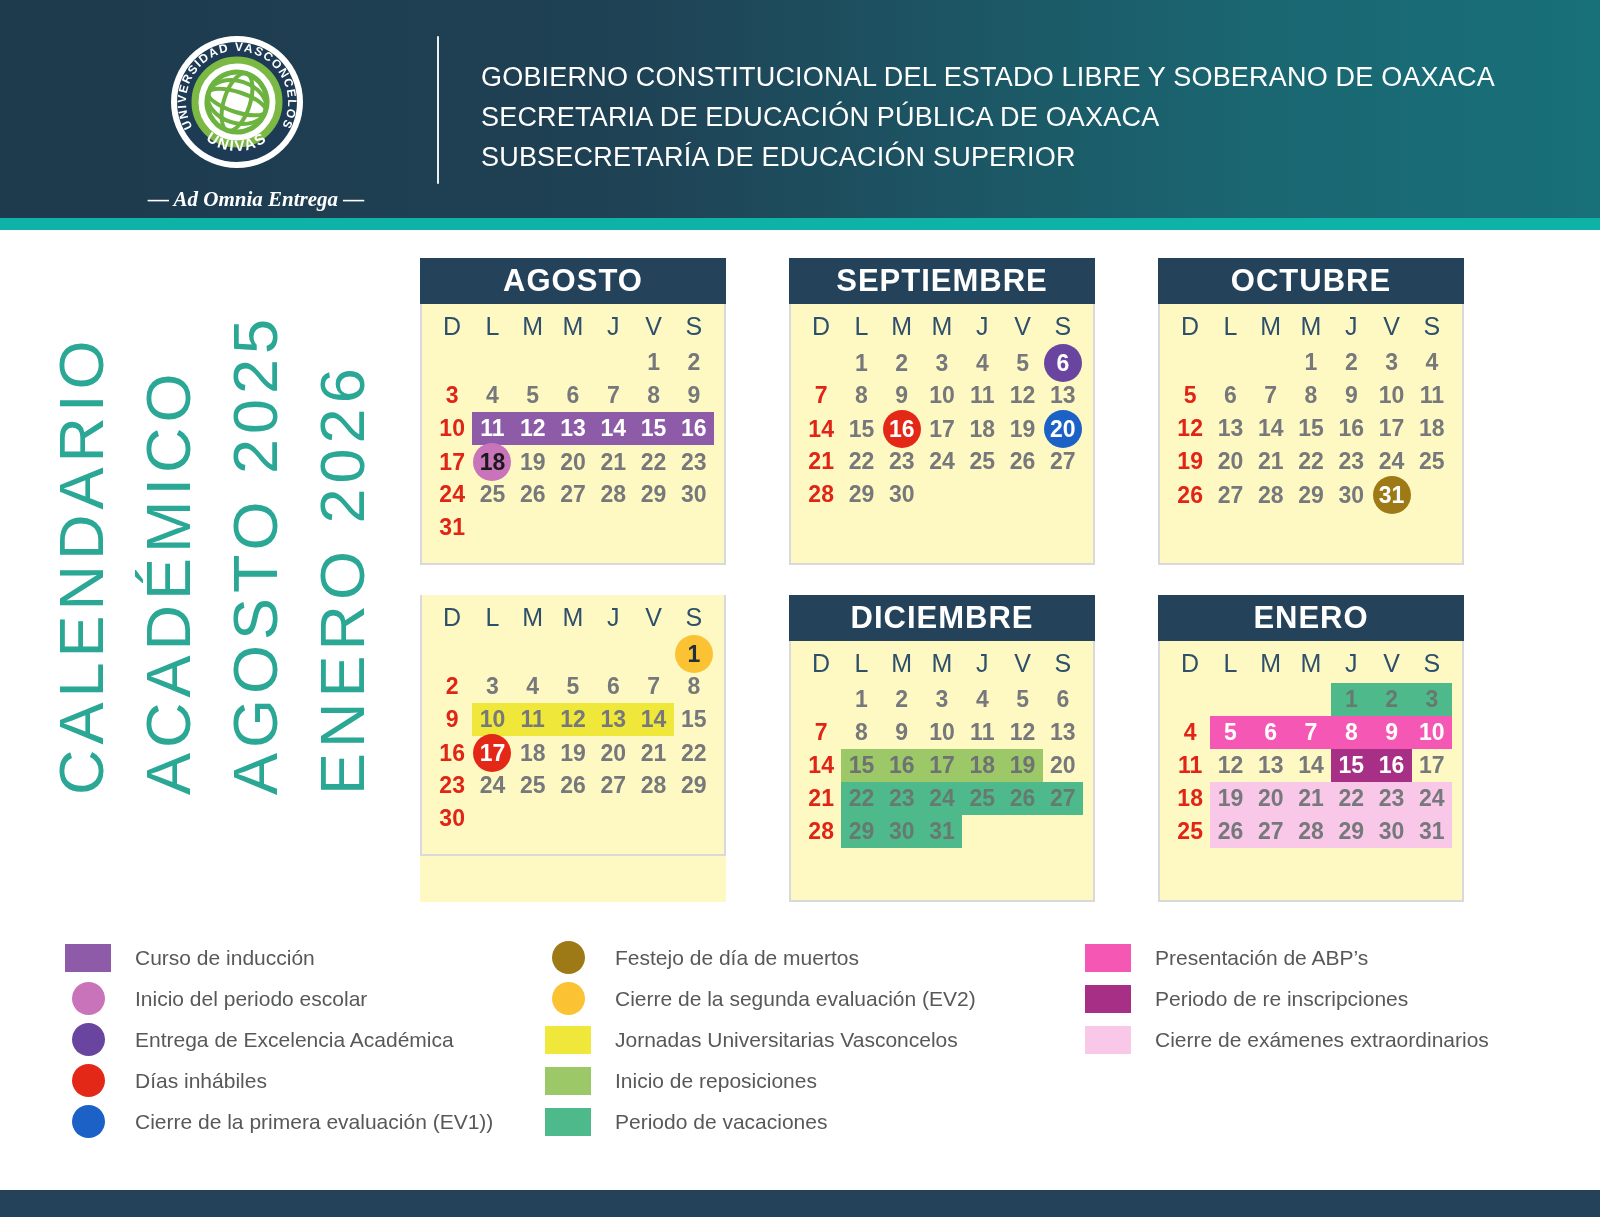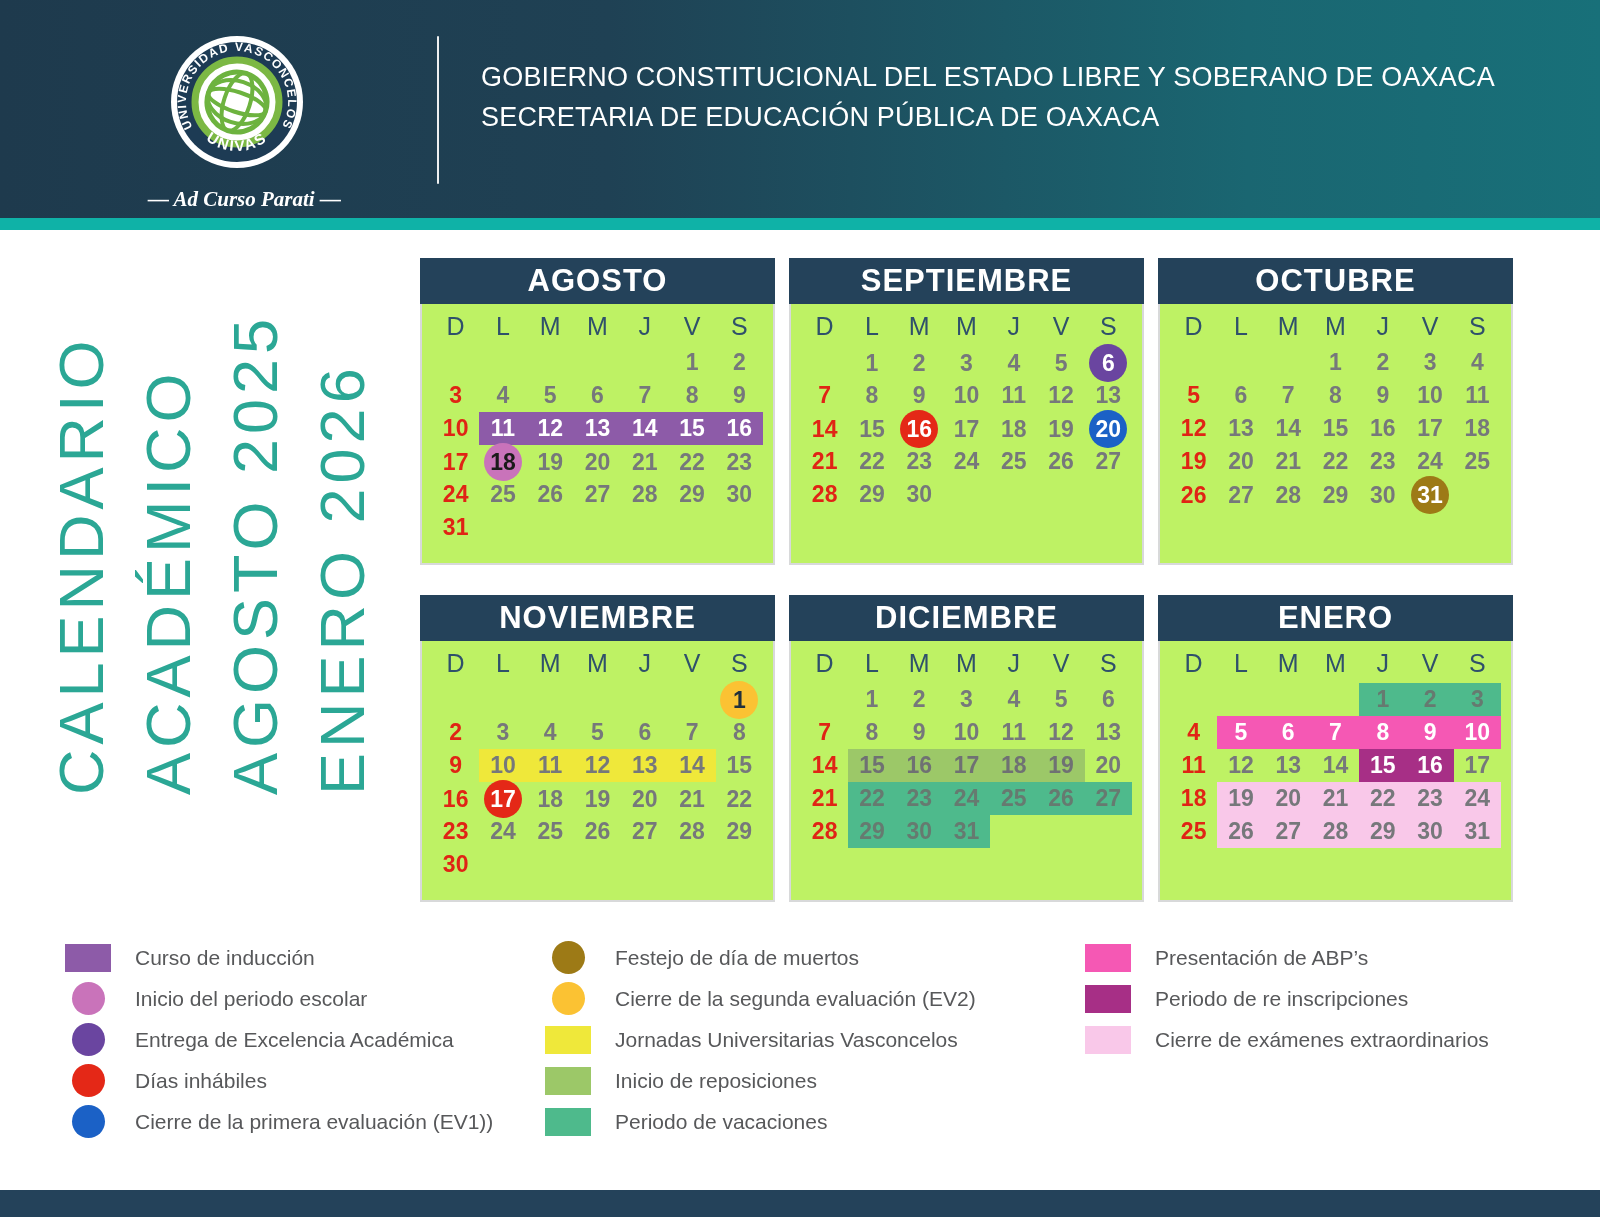--- a/index.html
+++ b/index.html
@@ -24,21 +24,21 @@
   .org-line { font-size:27px; line-height:40px; font-weight:400; letter-spacing:0.2px; white-space:nowrap; }
 
   
   .vertical-title { position:absolute; left:-43px; top:366px; width:510px; height:348px;
                     transform:rotate(-90deg); color:#2ba795; }
   .vt-line { font-size:63px; line-height:87px; letter-spacing:5px; font-weight:400; white-space:nowrap; }
 
   
   .months { position:absolute; left:420px; top:258px; display:grid;
             grid-template-columns:repeat(3,355px); grid-auto-rows:307px; column-gap:14px; row-gap:30px; }
-  .month-card { position:relative; width:355px; height:307px; background:#bef264; }
+  .month-card { position:relative; width:306px; height:307px; background:#fef9c3; }
   .month-title-bar { height:46px; background:#24425a; display:flex; align-items:center; justify-content:center; }
   .month-title { color:#ffffff; font-size:31px; font-weight:700; letter-spacing:1px; }
   .month-body { height:261px; border:2px solid #d8d9da; border-top:none; padding:2px 10px 0; }
   .weekday-row { display:grid; grid-template-columns:repeat(7,1fr); height:40px; align-items:center; }
   .weekday-cell { text-align:center; color:#2f506b; font-size:25px; font-weight:400; }
   .week-row { display:grid; grid-template-columns:repeat(7,1fr); height:33px; }
   .day-cell { display:flex; overflow:visible; }
   .num { flex:1; display:flex; align-items:center; justify-content:center;
          font-size:23px; font-weight:700; color:#76787b; }
   .num.sun { color:#e02415; }
@@ -74,26 +74,27 @@
         </g>
         <path id="arcTop" d="M 40.8 103.6 A 51 51 0 1 1 133.2 103.6" fill="none"></path>
         <path id="arcBottom" d="M 55.5 119.5 A 49 49 0 0 0 118.5 119.5" fill="none"></path>
         <text font-size="12" font-weight="700" fill="#ffffff" letter-spacing="1.5" font-family="Liberation Sans, sans-serif">
           <textPath href="#arcTop" startOffset="50%" text-anchor="middle">UNIVERSIDAD VASCONCELOS</textPath>
         </text>
         <text font-size="15" font-weight="700" fill="#ffffff" letter-spacing="2" font-family="Liberation Sans, sans-serif">
           <textPath href="#arcBottom" startOffset="50%" text-anchor="middle">· UNIVAS ·</textPath>
         </text>
       </svg>
-      <div class="motto">— Ad Curso Parati —</div>
+      <div class="motto">— Ad Omnia Entrega —</div>
     </div>
     <div class="header-divider"></div>
     <div class="org">
       <div class="org-line">GOBIERNO CONSTITUCIONAL DEL ESTADO LIBRE Y SOBERANO DE OAXACA</div>
       <div class="org-line">SECRETARIA DE EDUCACIÓN PÚBLICA DE OAXACA</div>
+      <div class="org-line">SUBSECRETARÍA DE EDUCACIÓN SUPERIOR</div>
     </div>
   </div>
   <div class="teal-strip"></div>
 
   <div class="vertical-title">
     <div class="vt-line">CALENDARIO</div>
     <div class="vt-line">ACADÉMICO</div>
     <div class="vt-line">AGOSTO 2025</div>
     <div class="vt-line">ENERO 2026</div>
   </div>
@@ -509,23 +510,20 @@
             <div class="day-cell">
               <span class="num circle" style="background: rgb(157, 122, 22); color: rgb(255, 255, 255);">31</span>
             </div>
             <div class="day-cell">
               <span class="num"></span>
             </div>
           </div>
         </div>
       </div>
       <div class="month-card">
-        <div class="month-title-bar">
-          <div class="month-title">NOVIEMBRE</div>
-        </div>
         <div class="month-body">
           <div class="weekday-row">
             <div class="weekday-cell">D</div>
             <div class="weekday-cell">L</div>
             <div class="weekday-cell">M</div>
             <div class="weekday-cell">M</div>
             <div class="weekday-cell">J</div>
             <div class="weekday-cell">V</div>
             <div class="weekday-cell">S</div>
           </div>

